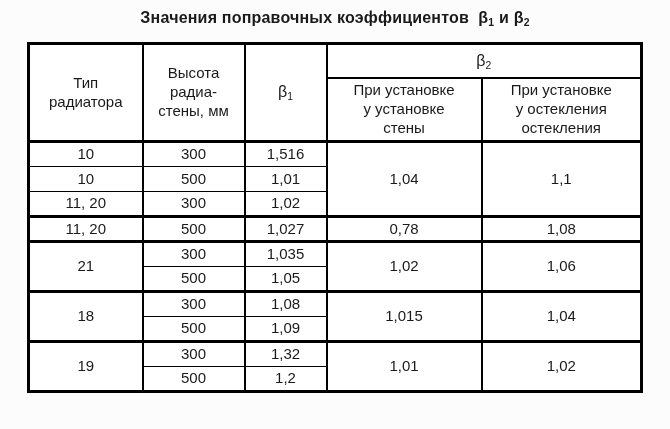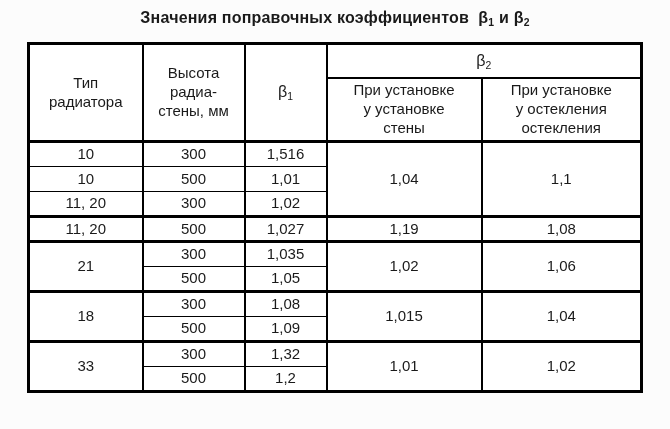--- a/index.html
+++ b/index.html
@@ -126,21 +126,21 @@
     <tr class="drow t1">
       <td>11, 20</td>
       <td>300</td>
       <td>1,02</td>
     </tr>
 
     <tr class="drow t3">
       <td>11, 20</td>
       <td>500</td>
       <td>1,027</td>
-      <td>1,19</td>
+      <td>0,78</td>
       <td>1,08</td>
     </tr>
 
     <tr class="drow t3">
       <td rowspan="2">21</td>
       <td>300</td>
       <td>1,035</td>
       <td rowspan="2">1,02</td>
       <td rowspan="2">1,06</td>
     </tr>
@@ -155,21 +155,21 @@
       <td>1,08</td>
       <td rowspan="2">1,015</td>
       <td rowspan="2">1,04</td>
     </tr>
     <tr class="drow t1">
       <td>500</td>
       <td>1,09</td>
     </tr>
 
     <tr class="drow t3">
-      <td rowspan="2">33</td>
+      <td rowspan="2">19</td>
       <td>300</td>
       <td>1,32</td>
       <td rowspan="2">1,01</td>
       <td rowspan="2">1,02</td>
     </tr>
     <tr class="drow t1">
       <td>500</td>
       <td>1,2</td>
     </tr>
   </tbody>

